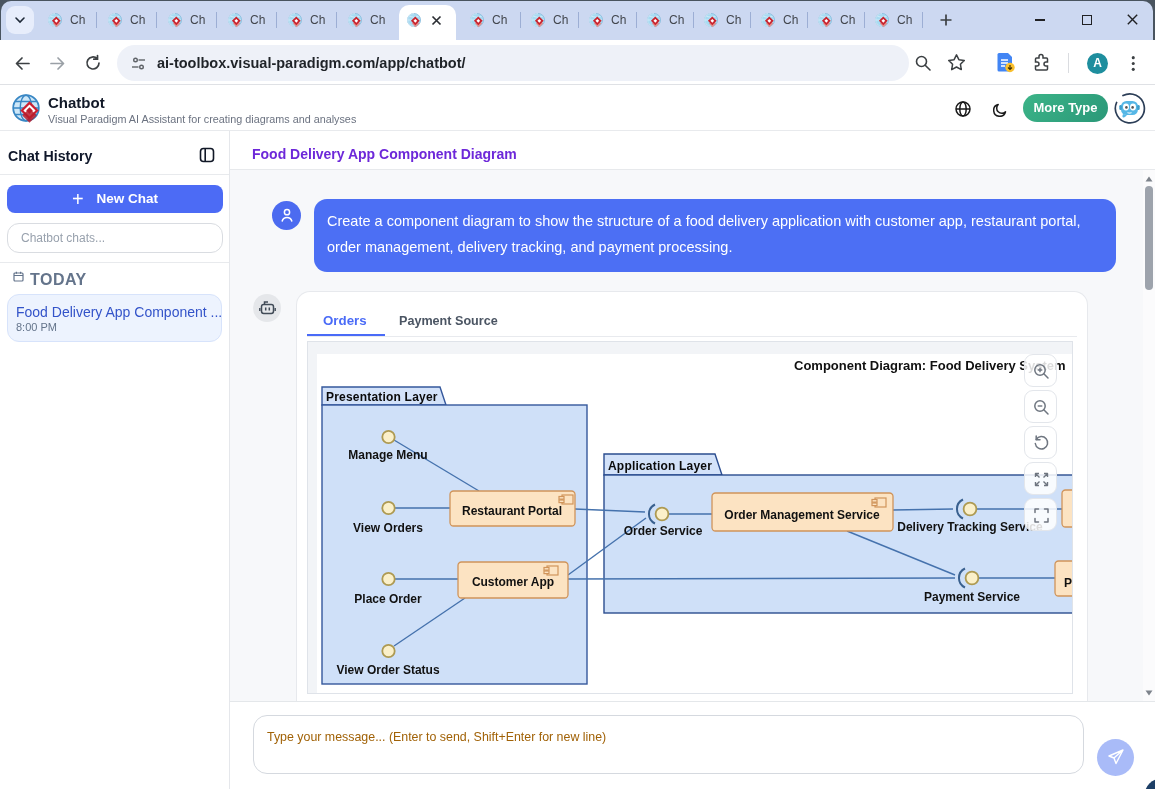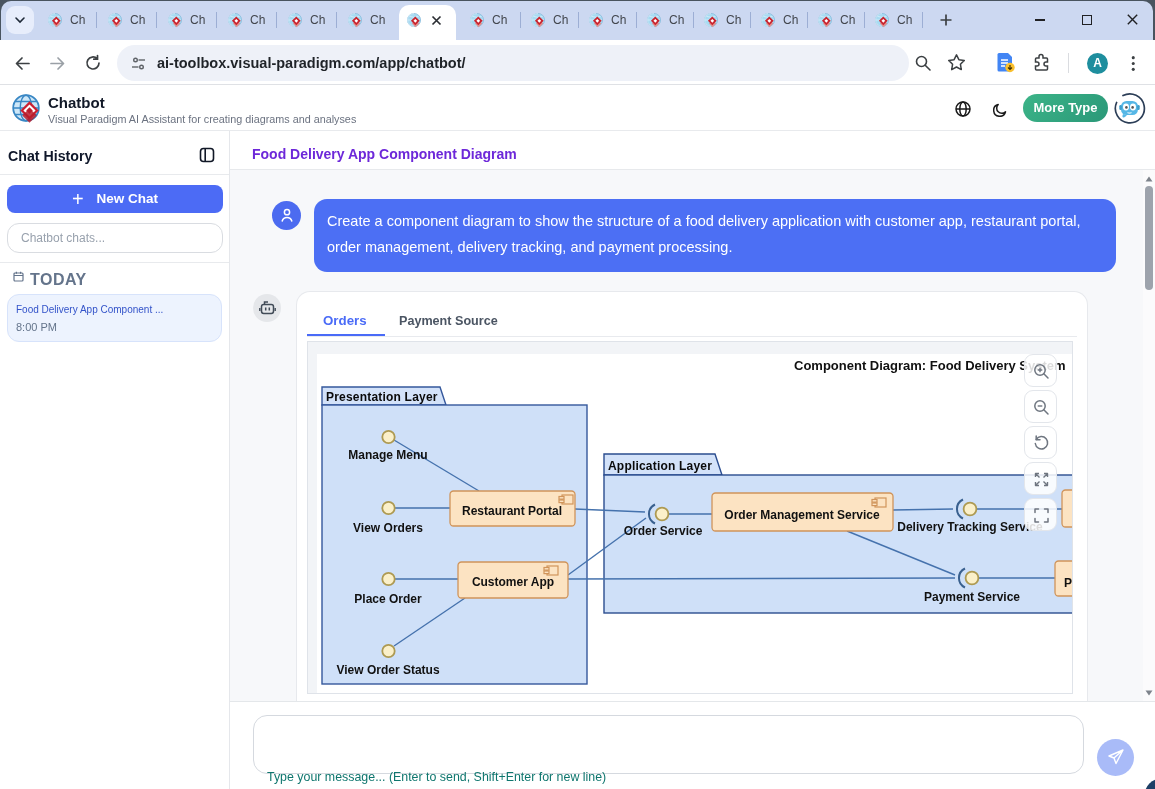--- a/index.html
+++ b/index.html
@@ -34,21 +34,21 @@
   
   #sidebar { left:0; top:131px; width:230px; height:658px; background:#fff; border-right:1px solid #e5e7eb; }
   #chathist { left:8px; top:148px; font-size:14.2px; font-weight:bold; color:#0f172a; }
   .hr { position:absolute; left:0; width:229px; height:1px; background:#e8eaed; }
   #newchat { left:7px; top:185px; width:216px; height:28px; border-radius:8px; background:#4c6bf5;
     color:#fff; font-size:13.5px; font-weight:bold; text-align:center; line-height:27px; }
   #search { left:7px; top:223px; width:216px; height:30px; border-radius:12px; border:1px solid #d9dce1;
     background:#fff; font-size:12px; color:#98a1ad; line-height:28px; padding-left:13px; }
   #today { left:30px; top:271px; font-size:16px; font-weight:bold; color:#64748b; letter-spacing:0.5px; }
   #chatcard { left:7px; top:294px; width:215px; height:48px; border-radius:12px; background:#edf3fe; border:1px solid #d7e3fb; }
-  #cardtitle { left:16px; top:304px; font-size:10px; color:#3353c9; }
+  #cardtitle { left:16px; top:304px; font-size:14px; color:#3353c9; }
   #cardtime { left:16px; top:321px; font-size:11px; color:#64748b; }
 
   
   #titlerow { left:230px; top:131px; width:925px; height:39px; background:#fff; border-bottom:1px solid #e7e9ec; }
   #maintitle { left:252px; top:146px; font-size:14px; font-weight:bold; color:#6d28d9; }
   #chatarea { left:230px; top:170px; width:925px; height:531px; background:#f7f8fa; }
   #avatar { left:272px; top:201px; width:29px; height:29px; border-radius:50%; background:#4c6bf0; }
   #bubble { left:314px; top:199px; width:802px; height:73px; border-radius:13px; background:#4c6ff4;
     color:#fff; font-size:14.5px; line-height:26px; padding:9px 18px 0 13px; }
   #roboc { left:253px; top:294px; width:28px; height:28px; border-radius:50%; background:#e5e7ea; }
@@ -63,21 +63,21 @@
     background:rgba(255,255,255,0.85); border:1px solid #e3e6eb; }
   .zbtn svg { position:absolute; left:8px; top:8px; }
 
   
   #sbtrack { left:1143px; top:170px; width:12px; height:531px; background:#fbfbfc; }
   #sbthumb { left:1145px; top:186px; width:8px; height:104px; border-radius:4px; background:#9da3ac; }
 
   
   #inputrow { left:230px; top:701px; width:925px; height:88px; background:#fff; border-top:1px solid #e4e7ea; }
   #inputbox { left:253px; top:715px; width:831px; height:59px; border-radius:14px; border:1px solid #d5d9df; background:#fff; }
-  #placeholder { left:267px; top:730px; font-size:12.4px; color:#0f766e;margin-top:40px; }
+  #placeholder { left:267px; top:730px; font-size:12.4px; color:#a16207; }
   #sendbtn { left:1097px; top:739px; width:37px; height:37px; border-radius:50%; background:#a9bbf8; }
   #darkcorner { left:1145px; top:779px; width:30px; height:30px; border-radius:50%; background:#1d3f66; }
 </style>
 </head>
 <body>
   <div class="abs" id="winbg"></div>
   <div class="abs" id="tabstrip"></div>
   <div class="abs" id="chev">
     <svg width="12" height="12" viewBox="0 0 12 12">
       <path d="M2 4 L6 8 L10 4" stroke="#1f2937" stroke-width="1.6" fill="none" stroke-linecap="round"></path>

